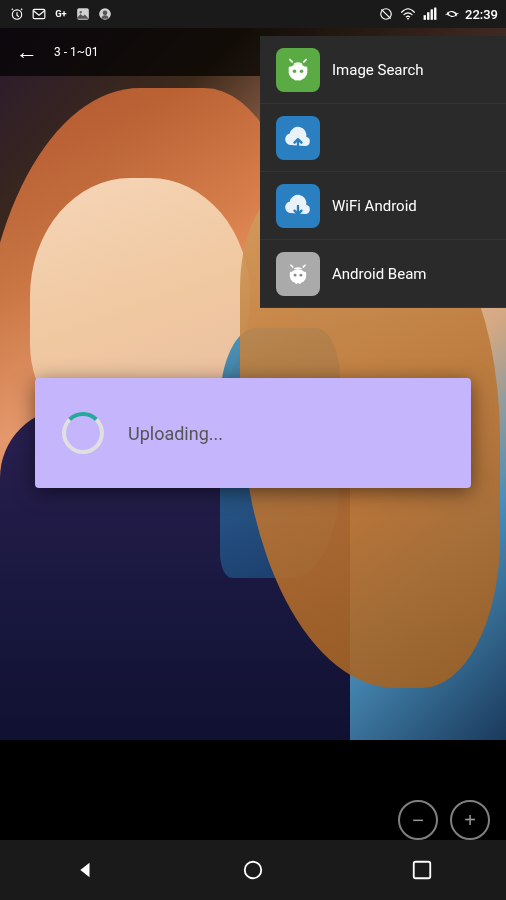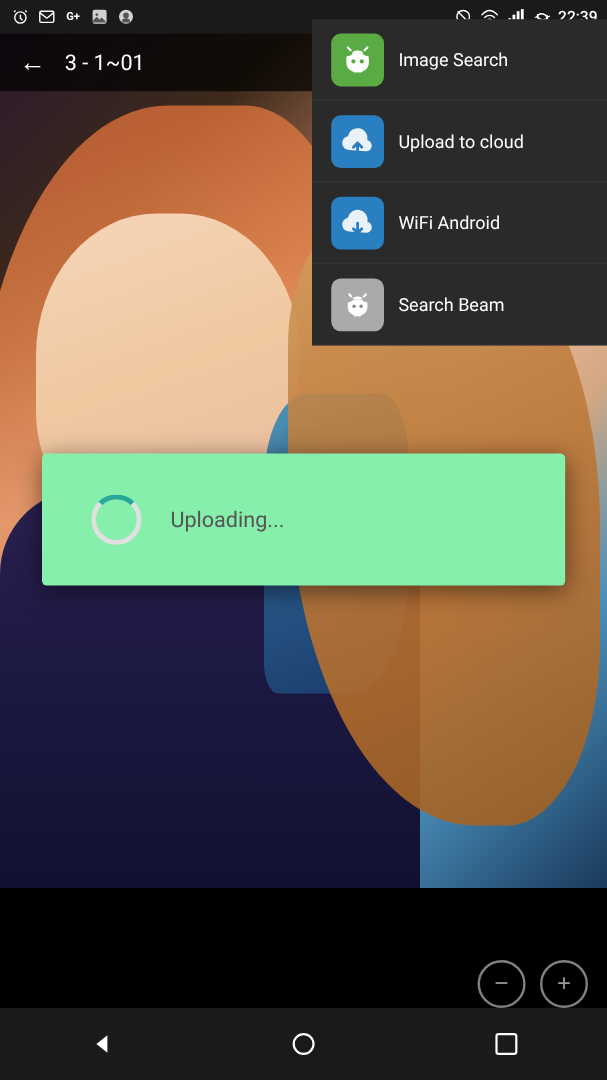--- a/index.html
+++ b/index.html
@@ -65,21 +65,21 @@
     }
 
     .back-arrow {
       color: #fff;
       font-size: 22px;
       margin-right: 16px;
     }
 
     .top-bar-title {
       color: #fff;
-      font-size: 18px;
+      font-size: 12px;
       font-weight: 400;
     }
 
     
     .main-image {
       position: absolute;
       top: 28px;
       left: 0;
       width: 506px;
       height: 712px;
@@ -137,21 +137,21 @@
       width: 260px;
       height: 500px;
       background: linear-gradient(160deg, #d4a060 0%, #c08040 30%, #b87030 60%, #a06020 100%);
       border-radius: 20% 50% 30% 60%;
       opacity: 0.9;
     }
 
     
     .dropdown-menu {
       position: absolute;
-      top: 16px;
+      top: 36px;
       right: 0;
       width: 246px;
       background: #2a2a2a;
       z-index: 200;
     }
 
     .menu-item {
       display: flex;
       align-items: center;
       padding: 0 16px;
@@ -197,25 +197,25 @@
       font-weight: 400;
     }
 
     
     .upload-dialog {
       position: absolute;
       top: 378px;
       left: 35px;
       width: 436px;
       height: 110px;
-      background: #86efac;
+      background: #c4b5fd;
       border-radius: 4px;
       display: flex;
       align-items: center;
-      padding: 0 41px;
+      padding: 0 27px;
       z-index: 300;
       box-shadow: 0 4px 20px rgba(0,0,0,0.5);
     }
 
     .spinner {
       width: 42px;
       height: 42px;
       border: 4px solid #e0e0e0;
       border-top: 4px solid #26a89a;
       border-radius: 50%;
@@ -389,21 +389,20 @@
     <span class="menu-label">Image Search</span>
   </div>
 
   <div class="menu-item">
     <div class="menu-icon-wrap menu-icon-cloud">
       <svg width="28" height="28" viewBox="0 0 24 24">
         <path d="M6 18a5 5 0 01-1-9.9A7 7 0 0119 11a4 4 0 01-1 7.9" fill="#fff" opacity="0.9"></path>
         <path d="M12 21V13M9 16l3-3 3 3" stroke="#2a7fc0" stroke-width="2" stroke-linecap="round" stroke-linejoin="round" fill="none"></path>
       </svg>
     </div>
-    <span class="menu-label">Upload to cloud</span>
   </div>
 
   <div class="menu-item">
     <div class="menu-icon-wrap menu-icon-wifi">
       <svg width="28" height="28" viewBox="0 0 24 24">
         <path d="M6 18a5 5 0 01-1-9.9A7 7 0 0119 11a4 4 0 01-1 7.9" fill="#fff" opacity="0.9"></path>
         <path d="M9 16l3 3 3-3M12 19V12" stroke="#2a7fc0" stroke-width="2" stroke-linecap="round" stroke-linejoin="round" fill="none"></path>
       </svg>
     </div>
     <span class="menu-label">WiFi Android</span>
@@ -417,21 +416,21 @@
         <circle cx="14.5" cy="13" r="1.2" fill="#888"></circle>
         <path d="M8.5 8C8.5 5.5 15.5 5.5 15.5 8" fill="#fff"></path>
         <line x1="7.5" y1="6" x2="6" y2="4.5" stroke="#fff" stroke-width="1.5" stroke-linecap="round"></line>
         <line x1="16.5" y1="6" x2="18" y2="4.5" stroke="#fff" stroke-width="1.5" stroke-linecap="round"></line>
         <rect x="5" y="10" width="2" height="4" rx="1" fill="#fff"></rect>
         <rect x="17" y="10" width="2" height="4" rx="1" fill="#fff"></rect>
         <rect x="9.5" y="18" width="2" height="2.5" rx="1" fill="#fff"></rect>
         <rect x="12.5" y="18" width="2" height="2.5" rx="1" fill="#fff"></rect>
       </svg>
     </div>
-    <span class="menu-label">Search Beam</span>
+    <span class="menu-label">Android Beam</span>
   </div>
 
 
 </div>
 
 <div class="upload-dialog">
   <div class="spinner"></div>
   <span class="uploading-text">Uploading...</span>
 </div>
 

